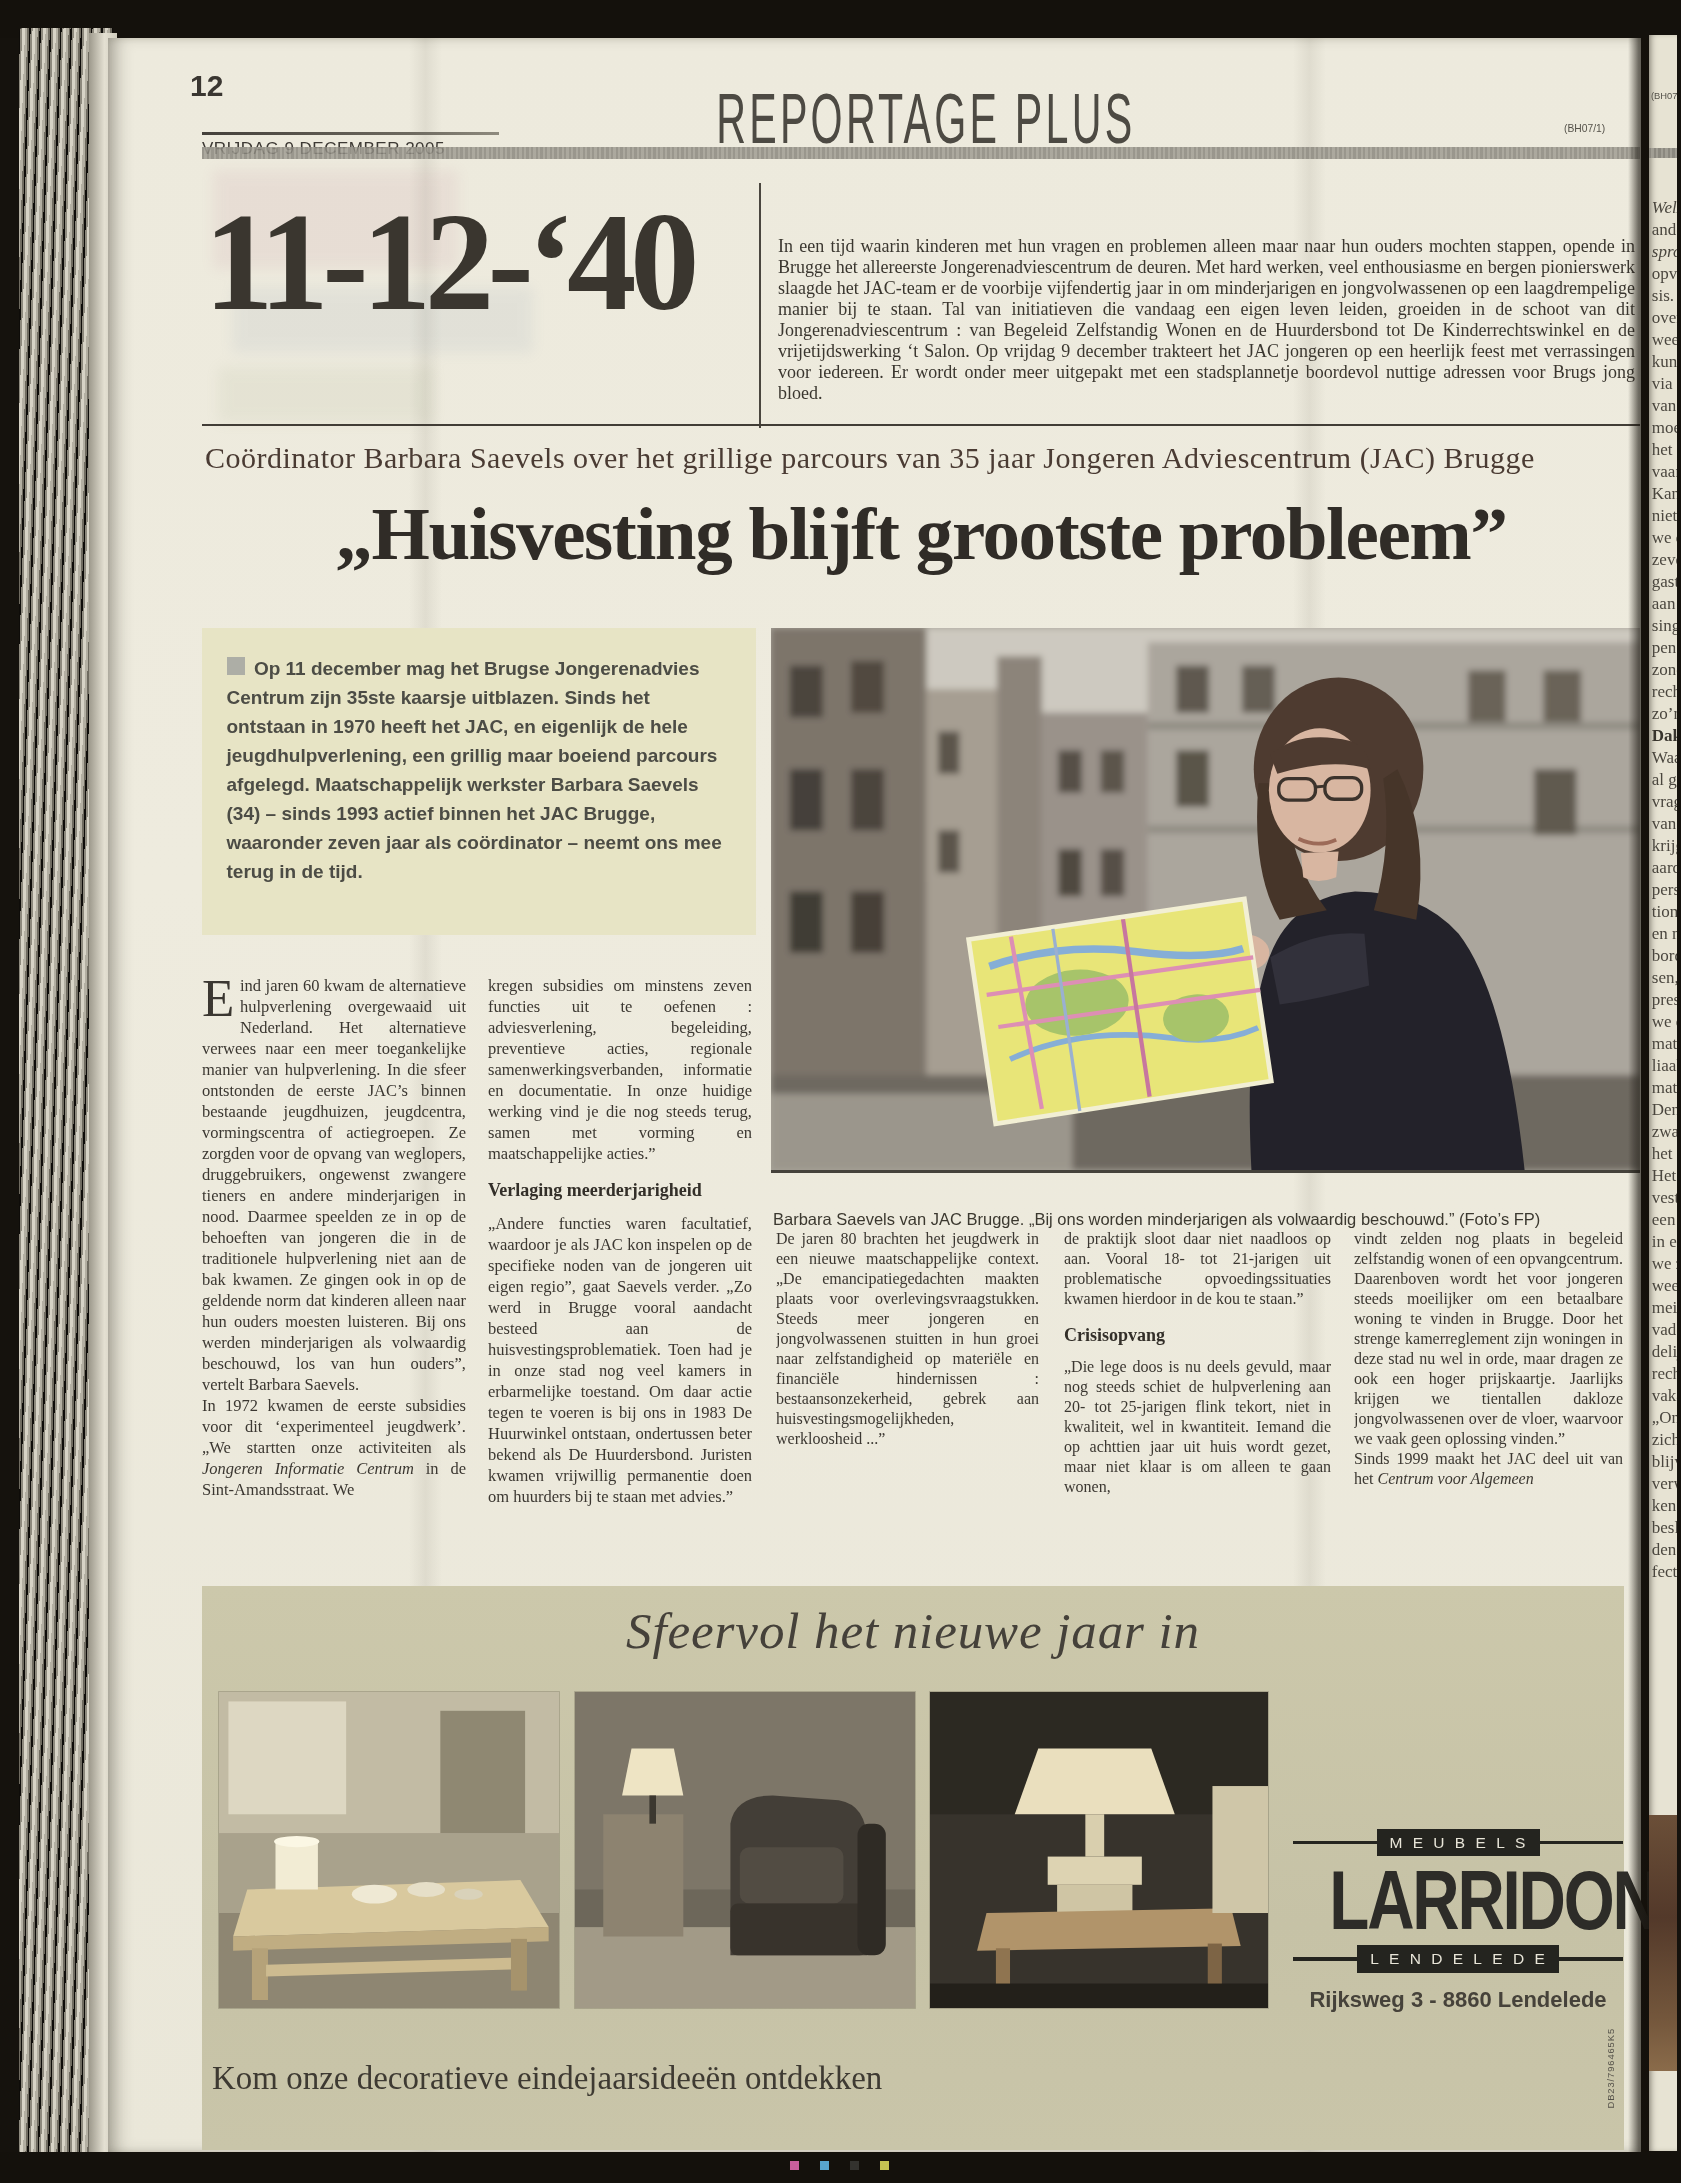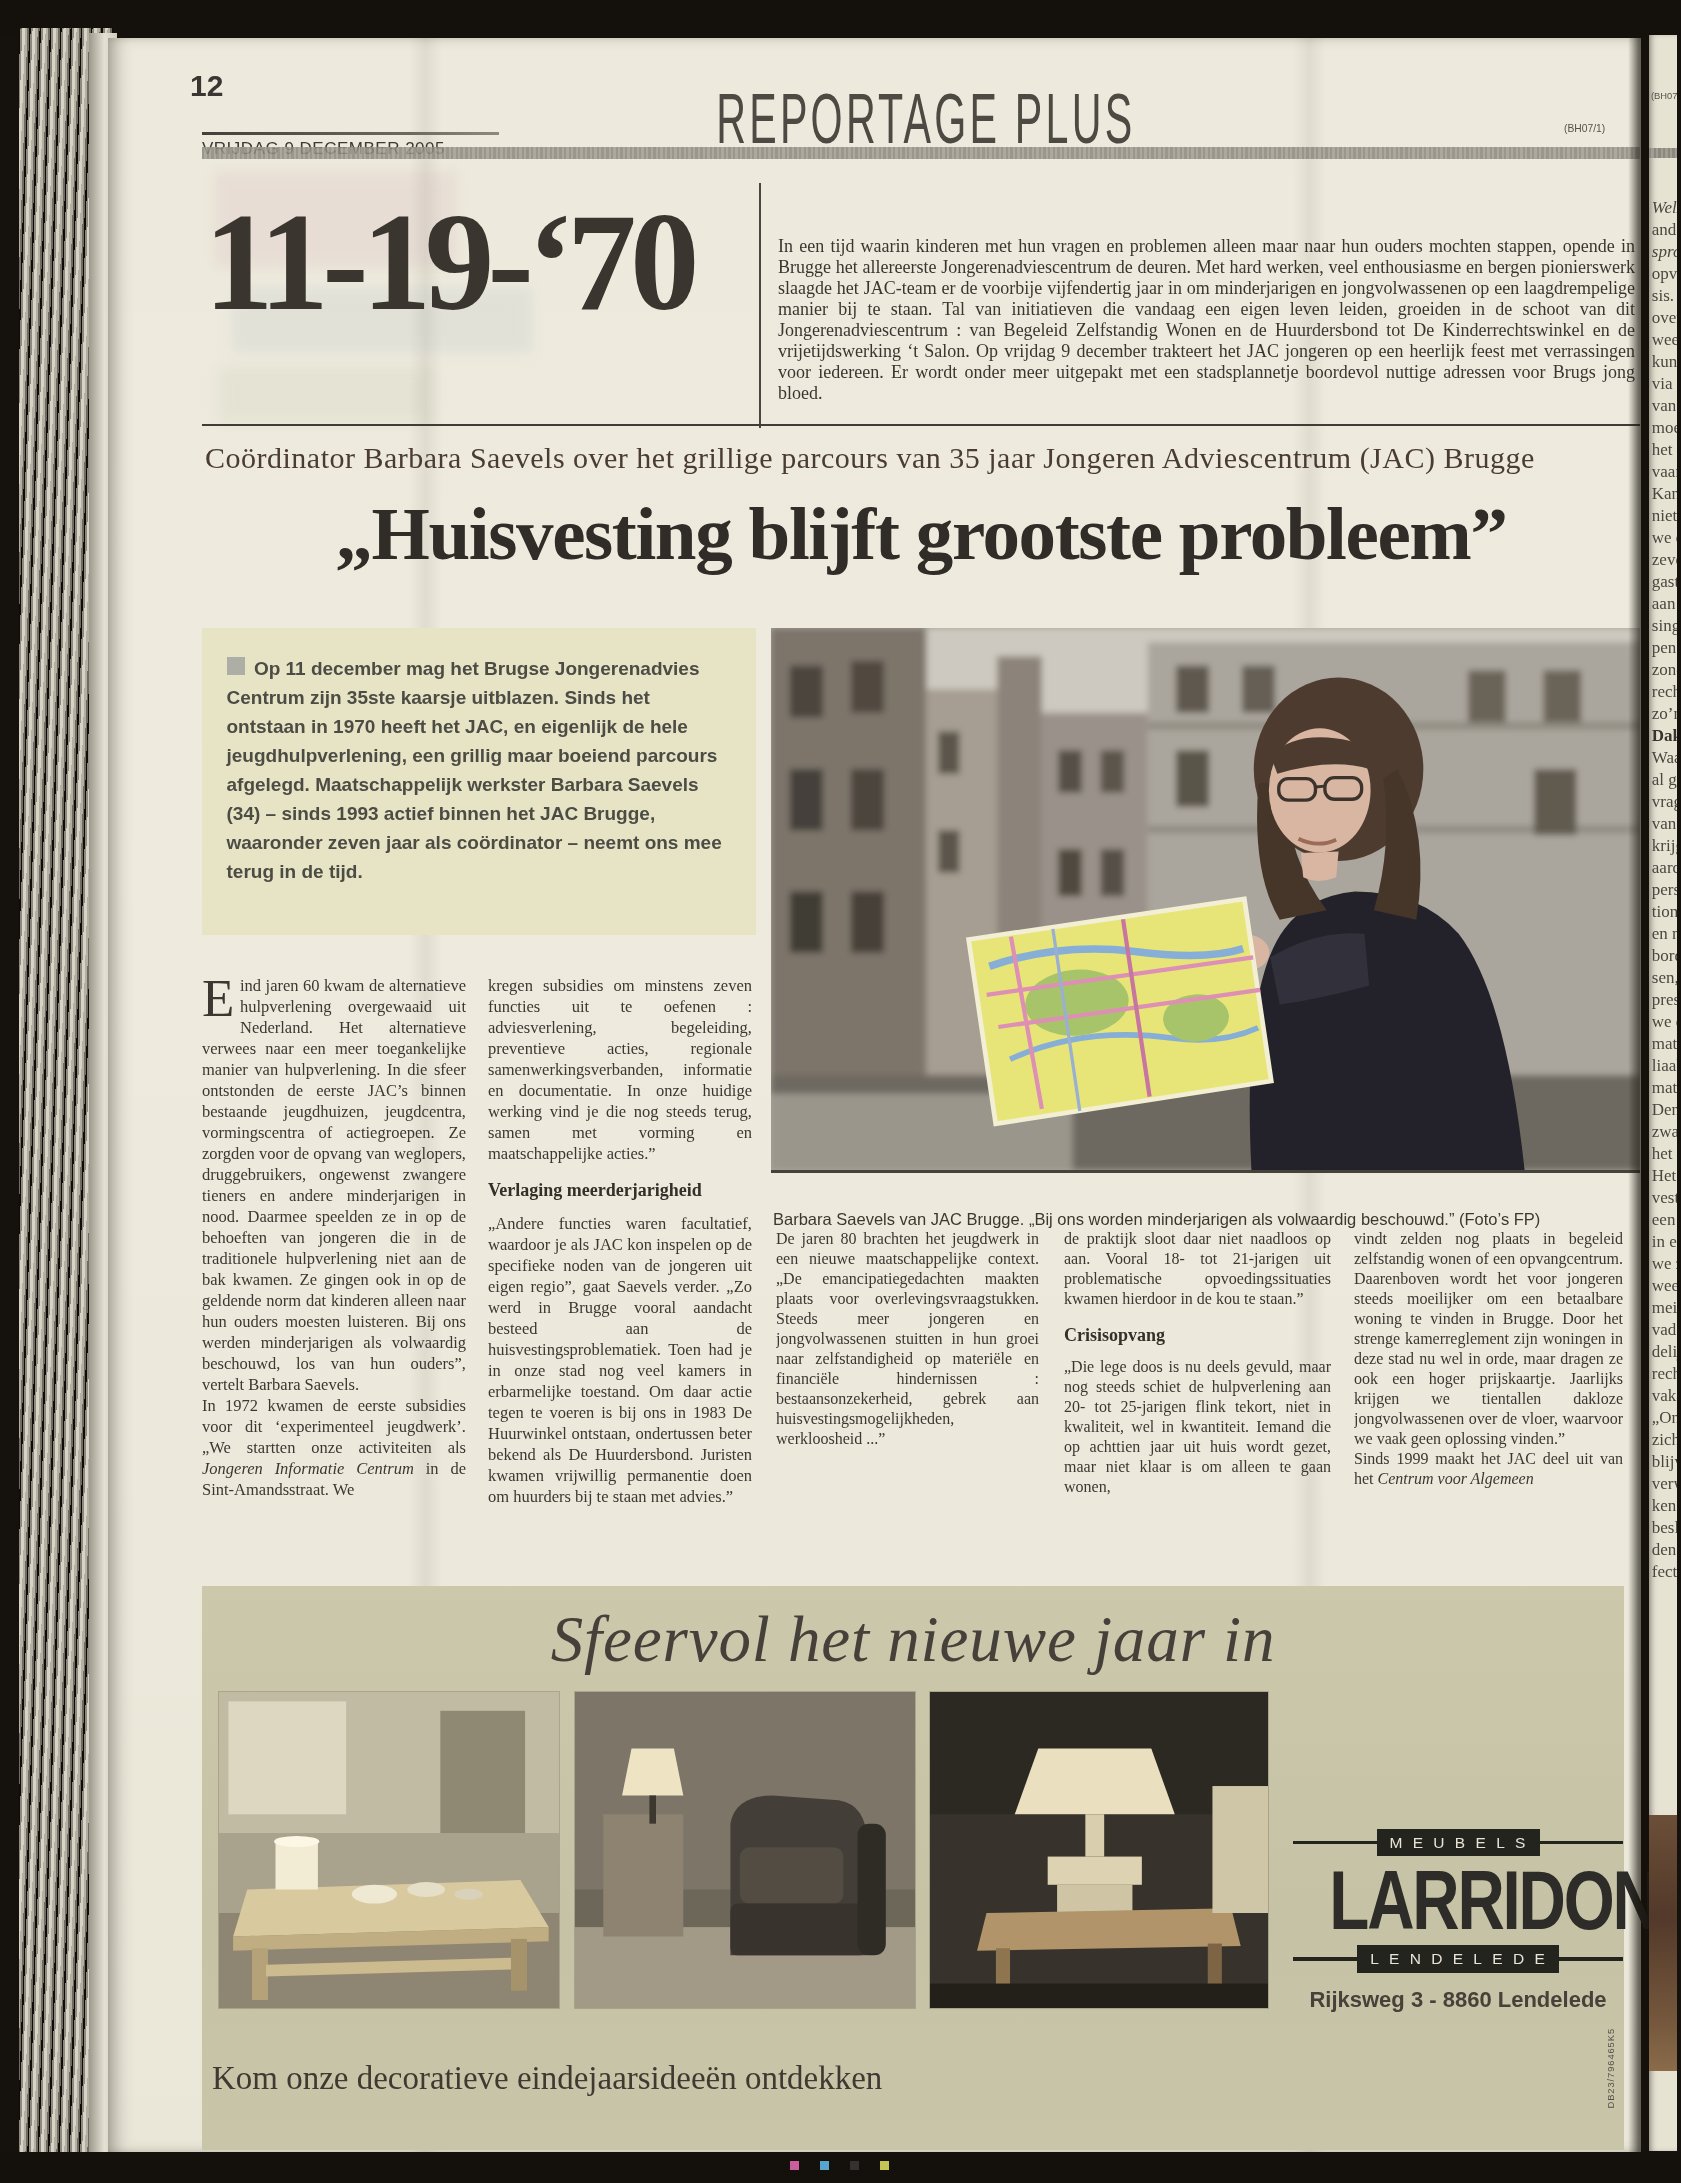--- a/index.html
+++ b/index.html
@@ -70,21 +70,21 @@
   #col1{left:380px;top:937px;width:264px;height:611px;}
   #col2{left:668px;top:1191px;width:263px;max-height:352px;overflow:hidden;font-size:16px;line-height:20px;}
   #col3{left:956px;top:1191px;width:267px;max-height:352px;overflow:hidden;font-size:16px;line-height:20px;}
   #col4{left:1246px;top:1191px;width:269px;max-height:352px;overflow:hidden;font-size:16px;line-height:20px;}
   .dropcap{float:left;font-size:53px;line-height:41px;padding:2.8px 5.6px 0 0;color:#3b3731;}
   .col em{font-style:italic;}
   
   .ad{position:absolute;left:94px;top:1548px;width:1422px;height:564px;
     background:linear-gradient(180deg,#ccc8ab,#c6c2a6 60%,#c9c5a9);}
   .ad-headline{position:absolute;left:0;top:16px;width:100%;text-align:center;
-    font-style:italic;font-size:65px;color:#45413a;letter-spacing:0.9px;}
+    font-style:italic;font-size:51px;color:#45413a;letter-spacing:0.9px;}
   .ad-photo{position:absolute;top:106px;height:316px;box-shadow:0 0 0 0.9px rgba(60,55,45,.25);}
   #adp1{left:17px;width:340px;}
   #adp2{left:373px;width:340px;}
   #adp3{left:728px;width:338px;}
   .ad-photo svg{display:block;width:100%;height:100%;}
   .brand-block{position:absolute;left:1091px;top:243px;width:330px;}
   .brand-row{display:flex;align-items:center;}
   .brand-row .line{flex:1;height:3.3px;background:#24241f;}
   .brand-bar{background:#24241f;color:#e8e5d8;font-family:"Liberation Sans",sans-serif;
     font-size:15.5px;letter-spacing:10.3px;padding:4.7px 3.8px 4.7px 13px;white-space:nowrap;}
@@ -139,21 +139,21 @@
     <div class="section-title">REPORTAGE PLUS</div>
     <div class="photo-code-left">(BH07/1)</div>
     <div class="halftone-bar"></div>
 
     <div class="ghost">
       <div class="g1"></div>
         <div class="g2"></div>
         <div class="g3"></div>
     </div>
 
-    <div class="date-graphic">11-19-‘70</div>
+    <div class="date-graphic">11-12-‘40</div>
     <div class="head-vrule"></div>
     <div class="intro">In een tijd waarin kinderen met hun vragen en problemen alleen maar naar hun ouders mochten stappen, opende in Brugge het allereerste Jongerenadviescentrum de deuren. Met hard werken, veel enthousiasme en bergen pionierswerk slaagde het JAC-team er de voorbije vijfendertig jaar in om minderjarigen en jongvolwassenen op een laagdrempelige manier bij te staan. Tal van initiatieven die vandaag een eigen leven leiden, groeiden in de schoot van dit Jongerenadviescentrum : van Begeleid Zelfstandig Wonen en de Huurdersbond tot De Kinderrechtswinkel en de vrijetijdswerking ‘t Salon. Op vrijdag 9 december trakteert het JAC jongeren op een heerlijk feest met verrassingen voor iedereen. Er wordt onder meer uitgepakt met een stadsplannetje boordevol nuttige adressen voor Brugs jong bloed.</div>
     <div class="head-hrule"></div>
     <div class="subhead">Coördinator Barbara Saevels over het grillige parcours van 35 jaar Jongeren Adviescentrum (JAC) Brugge</div>
     <div class="headline">„Huisvesting blijft grootste probleem”</div>
 
     <div class="lead-box">
       <div class="lead-text"><span class="lead-bullet"></span><span>Op 11 december mag het Brugse Jongerenadvies Centrum zijn 35ste kaarsje uitblazen. Sinds het ontstaan in 1970 heeft het JAC, en eigenlijk de hele jeugdhulpverlening, een grillig maar boeiend parcours afgelegd. Maatschappelijk werkster Barbara Saevels (34) – sinds 1993 actief binnen het JAC Brugge, waaronder zeven jaar als coördinator – neemt ons mee terug in de tijd.</span></div>
     </div>
 

